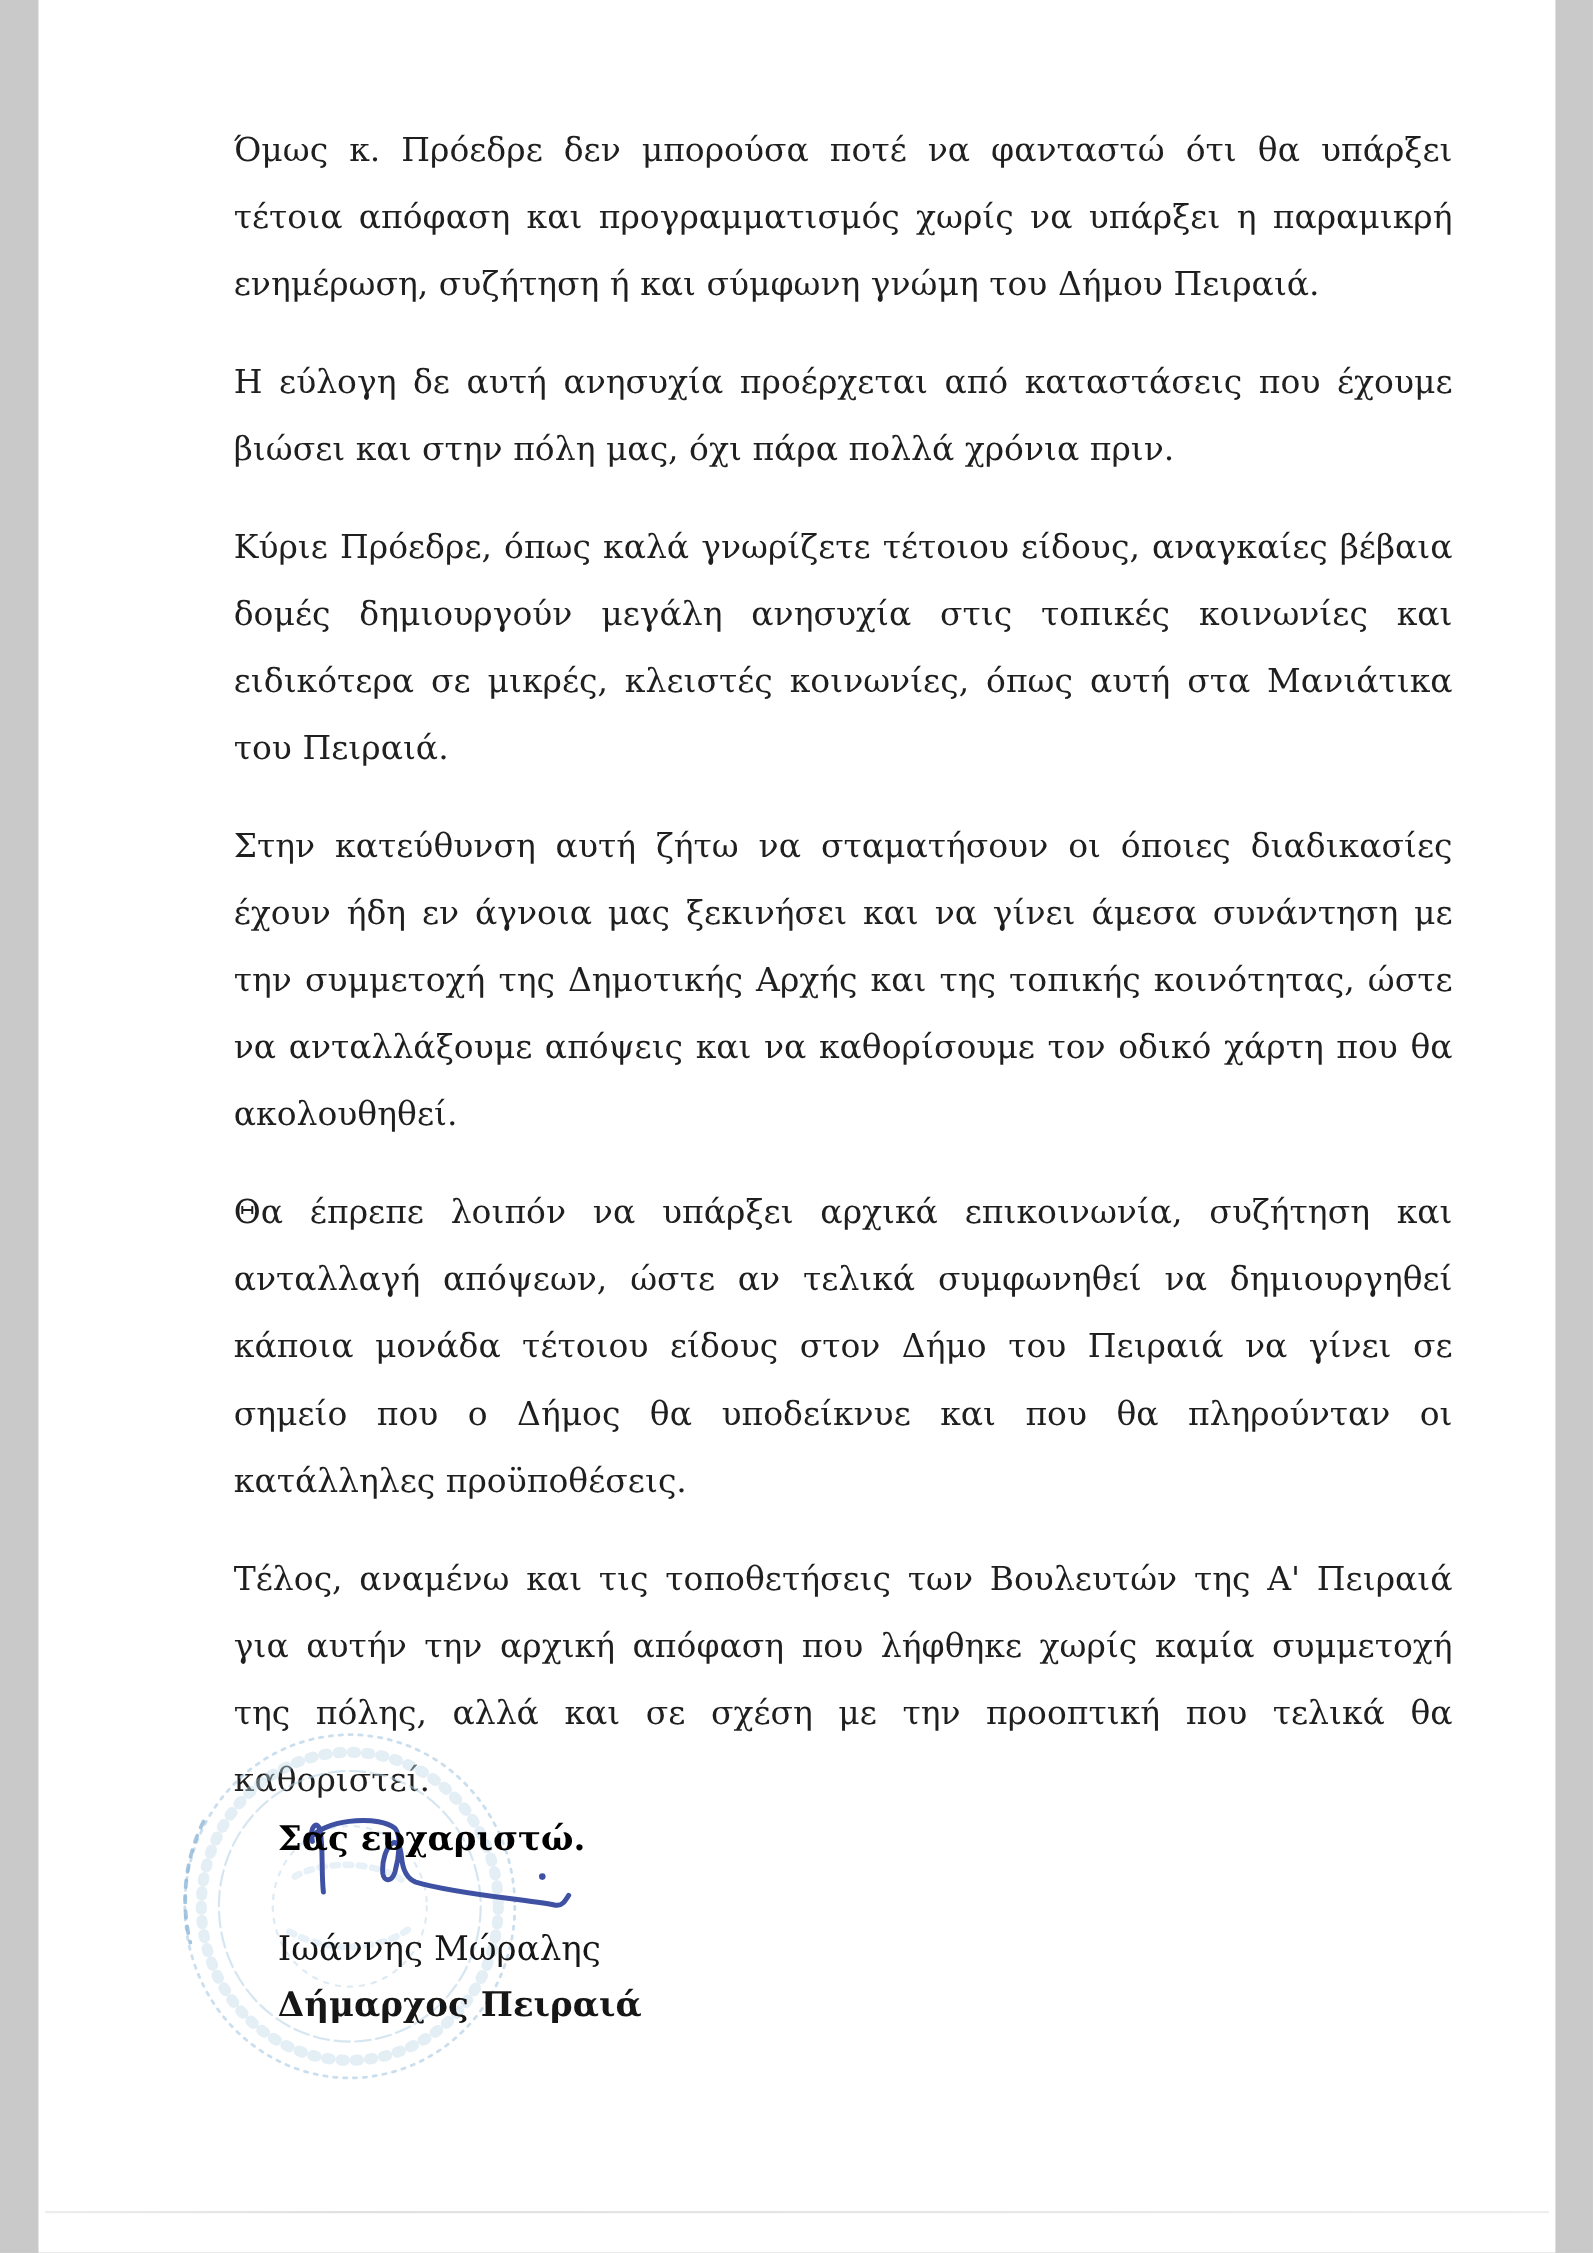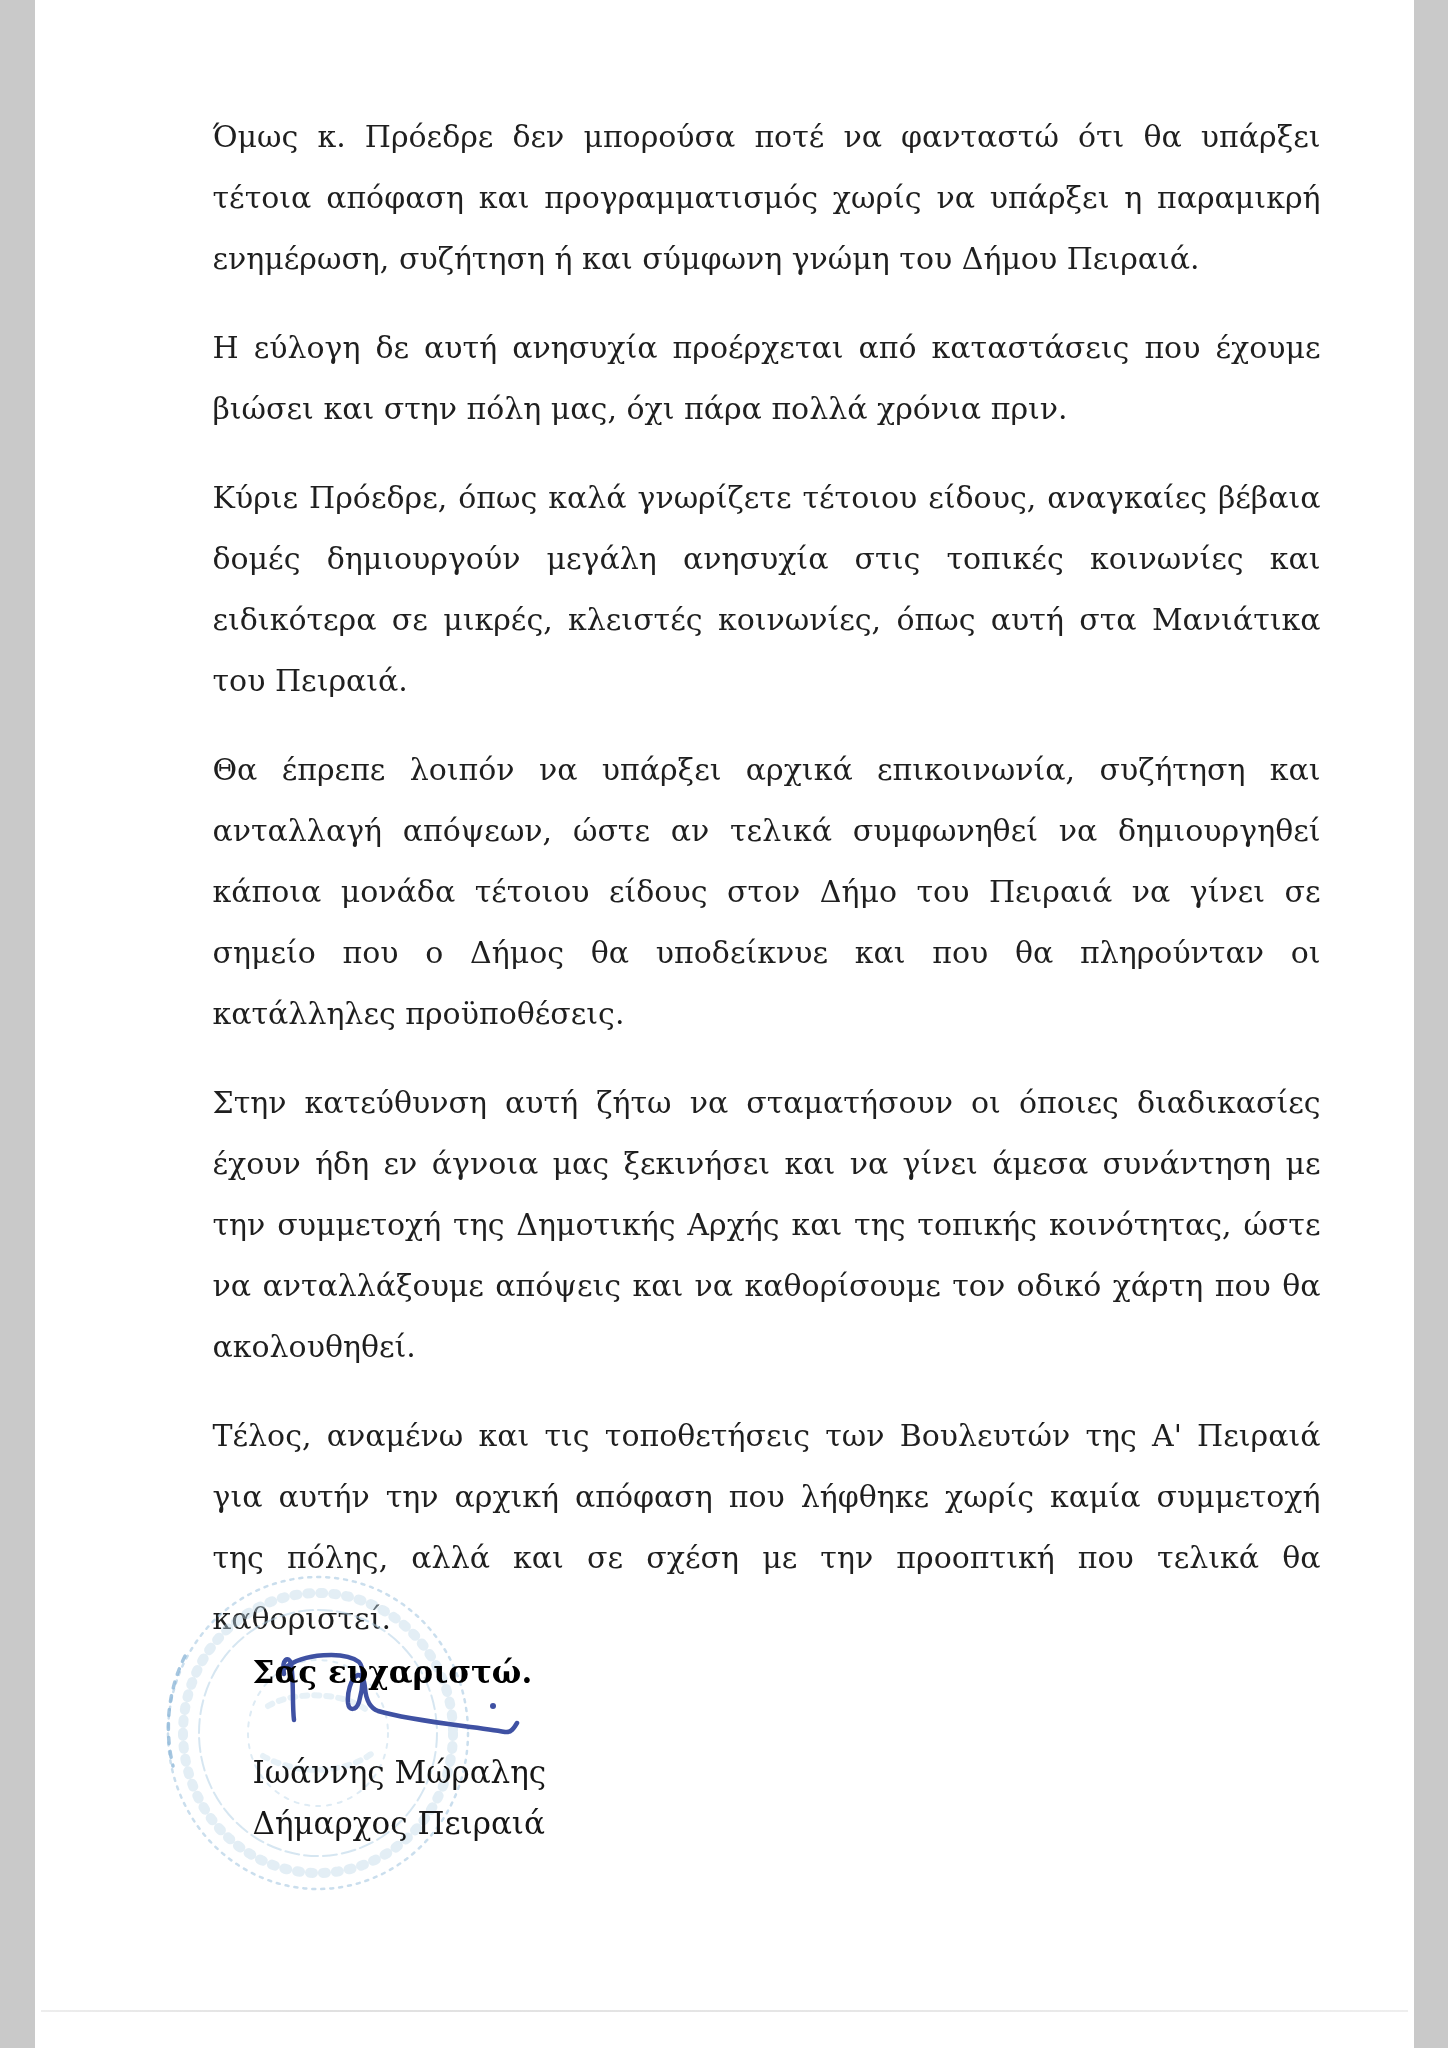--- a/index.html
+++ b/index.html
@@ -44,21 +44,21 @@
     margin-top: 44px;
     font-size: 31px;
     font-weight: normal;
     color: #161616;
     line-height: 51px;
     position: relative;
     z-index: 3;
   }
   .sig-title {
     font-size: 31px;
-    font-weight: normal;
+    font-weight: bold;
     color: #161616;
     line-height: 51px;
     position: relative;
     z-index: 3;
   }
   .stamp-sig-svg {
     position: absolute;
     left: -160px;
     top: -86px;
     width: 460px;
@@ -78,22 +78,22 @@
 </style>
 </head>
 <body>
 
 <div class="page">
 
   <div class="body-text">
     <p>Όμως κ. Πρόεδρε δεν μπορούσα ποτέ να φανταστώ ότι θα υπάρξει τέτοια απόφαση και προγραμματισμός χωρίς να υπάρξει η παραμικρή ενημέρωση, συζήτηση ή και σύμφωνη γνώμη του Δήμου Πειραιά.</p>
     <p>Η εύλογη δε αυτή ανησυχία προέρχεται από καταστάσεις που έχουμε βιώσει και στην πόλη μας, όχι πάρα πολλά χρόνια πριν.</p>
     <p>Κύριε Πρόεδρε, όπως καλά γνωρίζετε τέτοιου είδους, αναγκαίες βέβαια δομές δημιουργούν μεγάλη ανησυχία στις τοπικές κοινωνίες και ειδικότερα σε μικρές, κλειστές κοινωνίες, όπως αυτή στα Μανιάτικα του Πειραιά.</p>
+    <p>Στην κατεύθυνση αυτή ζήτω να σταματήσουν οι όποιες διαδικασίες έχουν ήδη εν άγνοια μας ξεκινήσει και να γίνει άμεσα συνάντηση με την συμμετοχή της Δημοτικής Αρχής και της τοπικής κοινότητας, ώστε να ανταλλάξουμε απόψεις και να καθορίσουμε τον οδικό χάρτη που θα ακολουθηθεί.</p>
     <p>Θα έπρεπε λοιπόν να υπάρξει αρχικά επικοινωνία, συζήτηση και ανταλλαγή απόψεων, ώστε αν τελικά συμφωνηθεί να δημιουργηθεί κάποια μονάδα τέτοιου είδους στον Δήμο του Πειραιά να γίνει σε σημείο που ο Δήμος θα υποδείκνυε και που θα πληρούνταν οι κατάλληλες προϋποθέσεις.</p>
-    <p>Στην κατεύθυνση αυτή ζήτω να σταματήσουν οι όποιες διαδικασίες έχουν ήδη εν άγνοια μας ξεκινήσει και να γίνει άμεσα συνάντηση με την συμμετοχή της Δημοτικής Αρχής και της τοπικής κοινότητας, ώστε να ανταλλάξουμε απόψεις και να καθορίσουμε τον οδικό χάρτη που θα ακολουθηθεί.</p>
     <p>Τέλος, αναμένω και τις τοποθετήσεις των Βουλευτών της Α' Πειραιά για αυτήν την αρχική απόφαση που λήφθηκε χωρίς καμία συμμετοχή της πόλης, αλλά και σε σχέση με την προοπτική που τελικά θα καθοριστεί.</p>
   </div>
 
   <div class="signature-block">
 
     <svg class="stamp-sig-svg" viewBox="0 0 460 360" xmlns="http://www.w3.org/2000/svg">
 
       <g fill="none" stroke-linecap="round">
         <ellipse cx="225" cy="177" rx="150" ry="156" stroke="#aecde3" stroke-width="2.5" stroke-dasharray="3 6" opacity="0.65"></ellipse>
         <ellipse cx="225" cy="177" rx="135" ry="140" stroke="#bcd6e8" stroke-width="10" stroke-dasharray="3 10" opacity="0.42"></ellipse>

